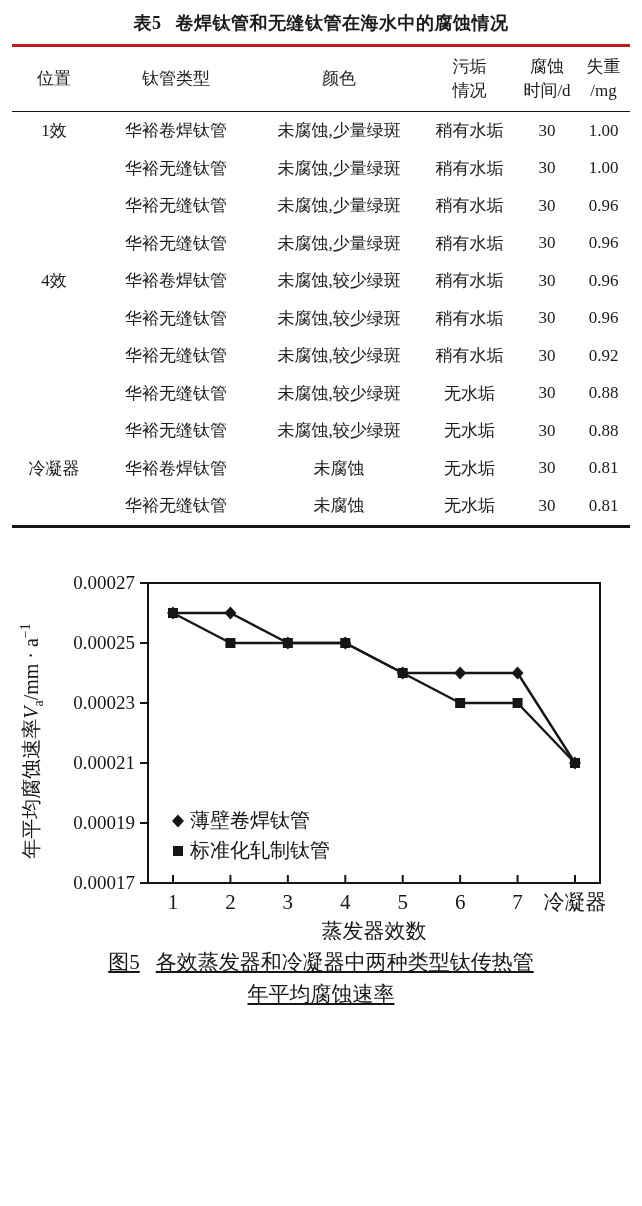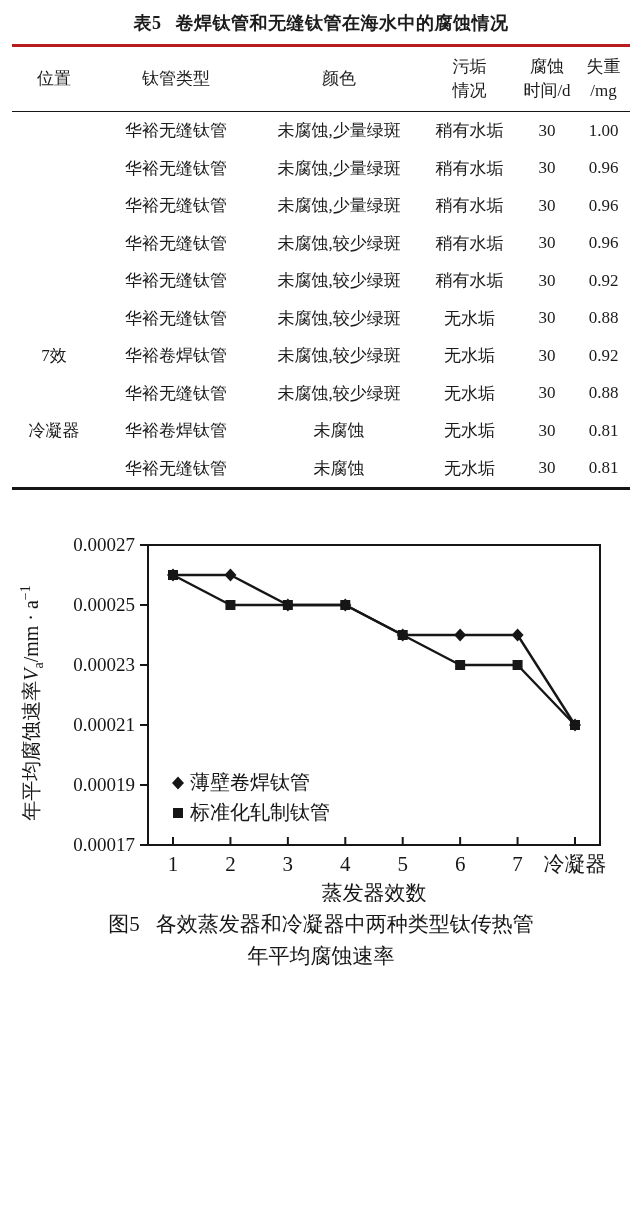--- a/index.html
+++ b/index.html
@@ -55,20 +55,21 @@
 
   
   .chart-wrap{margin-top:2px;}
   svg text{font-family:"Liberation Serif","DejaVu Serif",serif;fill:#161616;}
   .fig-caption{
     text-align:center;
     font-size:21px;
     line-height:32px;
     margin-top:2px;
     color:#161616;
+    text-decoration:underline;
   }
   .fig-caption .gap{display:inline-block;width:16px;}
 </style>
 </head>
 <body>
 
 <div class="page">
 
   <div class="table-title">
     <span>表5</span><span class="gap"></span><span>卷焊钛管和无缝钛管在海水中的腐蚀情况</span>
@@ -89,39 +90,55 @@
             <th>位置</th>
             <th>钛管类型</th>
             <th>颜色</th>
             <th>污垢<br>情况</th>
             <th>腐蚀<br>时间/d</th>
             <th>失重<br>/mg</th>
           </tr>
       </thead>
       <tbody id="table-body">
           <tr>
-            <td></td>
-            <td>华裕无缝钛管</td>
+            <td>1效</td>
+            <td>华裕卷焊钛管</td>
             <td>未腐蚀,少量绿斑</td>
             <td>稍有水垢</td>
             <td>30</td>
             <td>1.00</td>
           </tr>
           <tr>
             <td></td>
             <td>华裕无缝钛管</td>
             <td>未腐蚀,少量绿斑</td>
             <td>稍有水垢</td>
             <td>30</td>
-            <td>0.96</td>
-          </tr>
-          <tr>
-            <td></td>
-            <td>华裕无缝钛管</td>
-            <td>未腐蚀,少量绿斑</td>
+            <td>1.00</td>
+          </tr>
+          <tr>
+            <td></td>
+            <td>华裕无缝钛管</td>
+            <td>未腐蚀,少量绿斑</td>
+            <td>稍有水垢</td>
+            <td>30</td>
+            <td>0.96</td>
+          </tr>
+          <tr>
+            <td></td>
+            <td>华裕无缝钛管</td>
+            <td>未腐蚀,少量绿斑</td>
+            <td>稍有水垢</td>
+            <td>30</td>
+            <td>0.96</td>
+          </tr>
+          <tr>
+            <td>4效</td>
+            <td>华裕卷焊钛管</td>
+            <td>未腐蚀,较少绿斑</td>
             <td>稍有水垢</td>
             <td>30</td>
             <td>0.96</td>
           </tr>
           <tr>
             <td></td>
             <td>华裕无缝钛管</td>
             <td>未腐蚀,较少绿斑</td>
             <td>稍有水垢</td>
             <td>30</td>
@@ -135,28 +152,20 @@
             <td>30</td>
             <td>0.92</td>
           </tr>
           <tr>
             <td></td>
             <td>华裕无缝钛管</td>
             <td>未腐蚀,较少绿斑</td>
             <td>无水垢</td>
             <td>30</td>
             <td>0.88</td>
-          </tr>
-          <tr>
-            <td>7效</td>
-            <td>华裕卷焊钛管</td>
-            <td>未腐蚀,较少绿斑</td>
-            <td>无水垢</td>
-            <td>30</td>
-            <td>0.92</td>
           </tr>
           <tr>
             <td></td>
             <td>华裕无缝钛管</td>
             <td>未腐蚀,较少绿斑</td>
             <td>无水垢</td>
             <td>30</td>
             <td>0.88</td>
           </tr>
           <tr>

